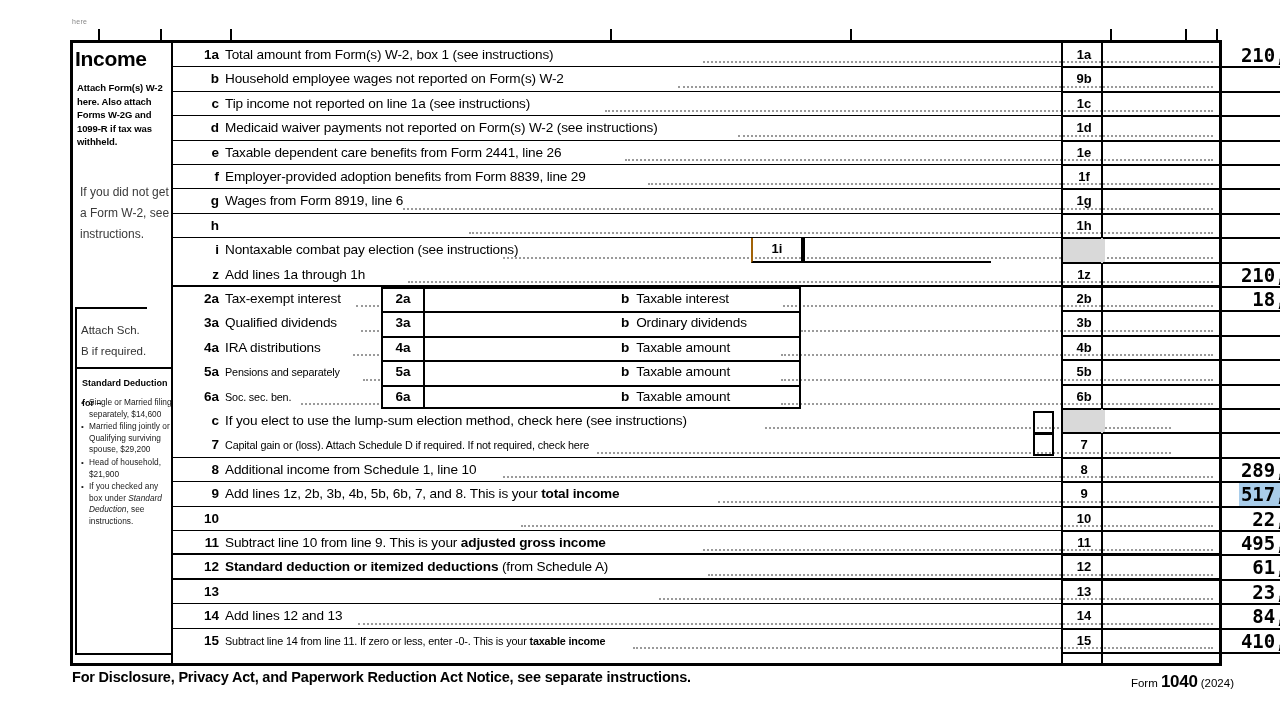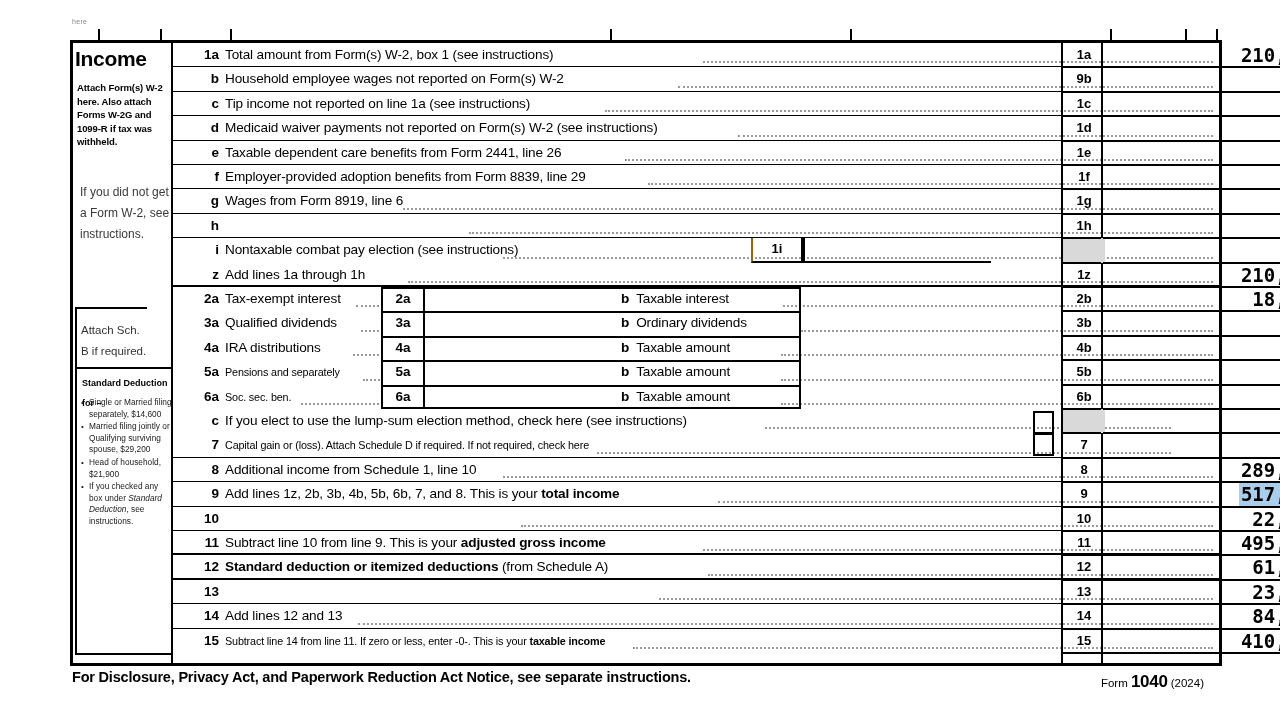--- a/index.html
+++ b/index.html
@@ -280,21 +280,21 @@
   }
   .footer-note {
     position: absolute;
     left: 72px; top: 669px;
     font-size: 14.5px;
     font-weight: bold;
     letter-spacing: -0.2px;
   }
   .footer-form {
     position: absolute;
-    right: 76px; top: 672px;
+    right: 46px; top: 672px;
     font-size: 11.5px;
     padding-left: 24px;
   }
   .footer-form .num {
     font-size: 17px;
     font-weight: bold;
     letter-spacing: -0.3px;
   }
   .footer-form .yr { font-size: 11.5px; }
 </style>

